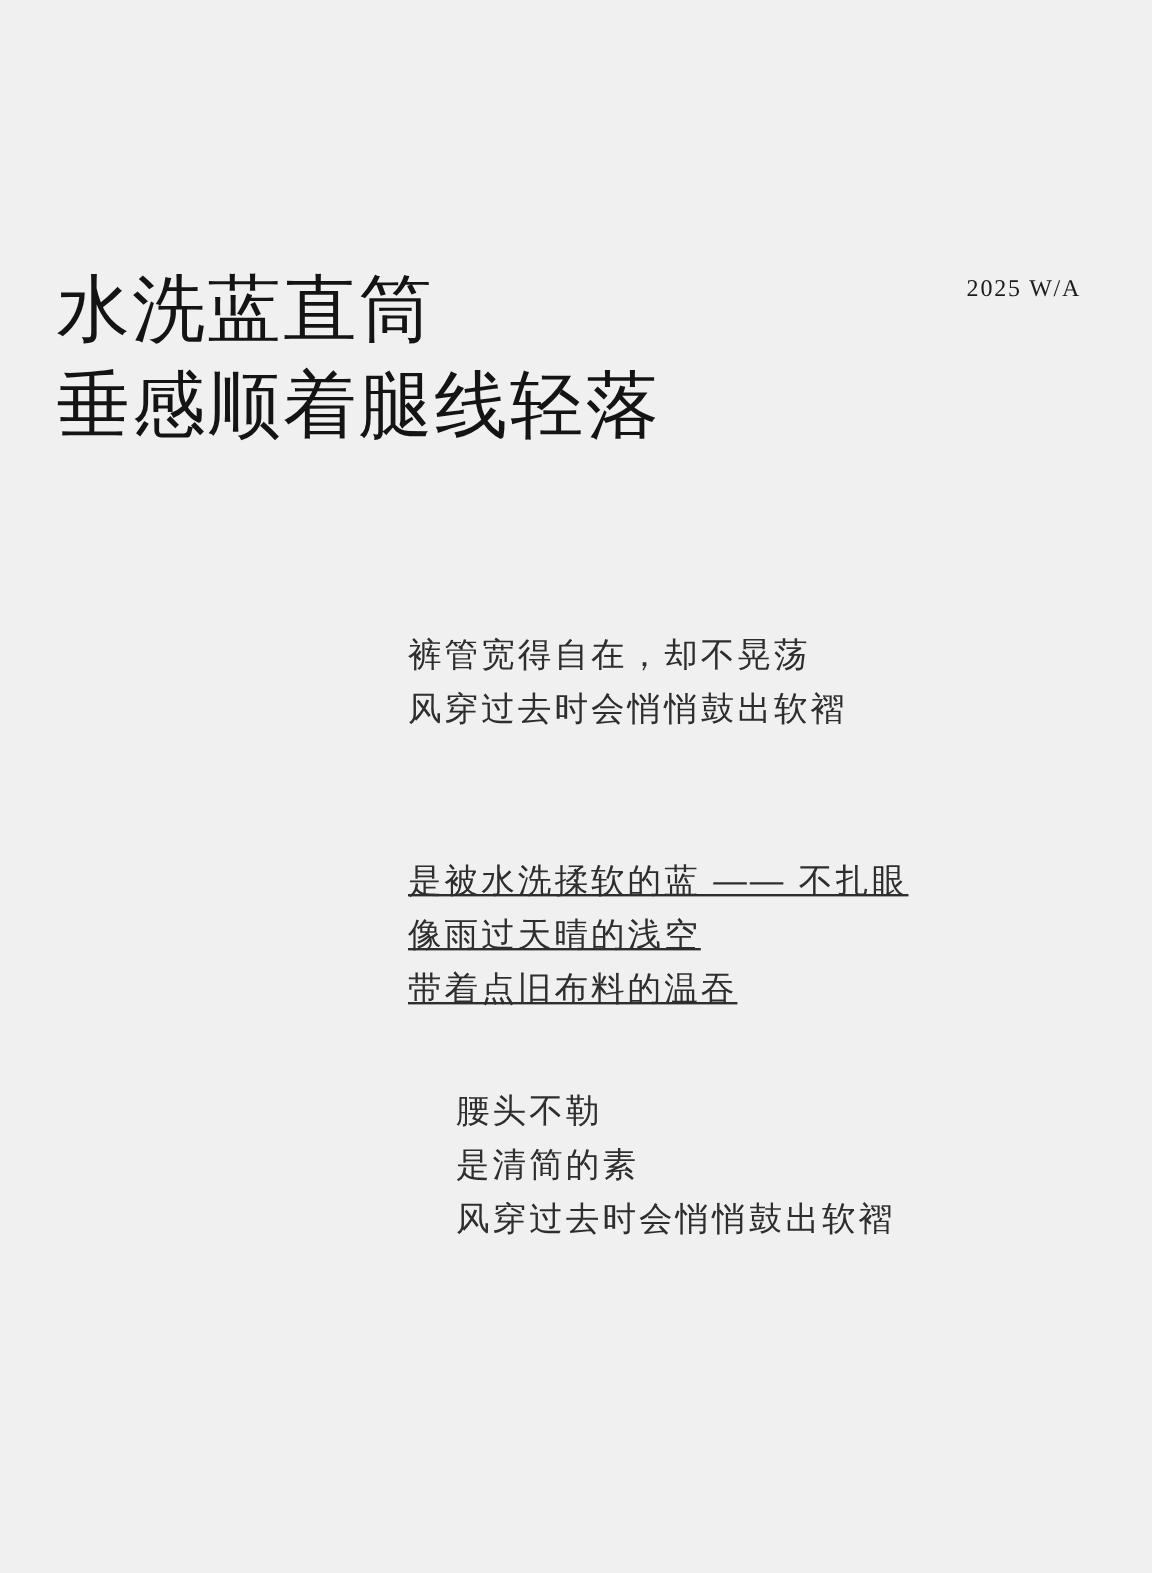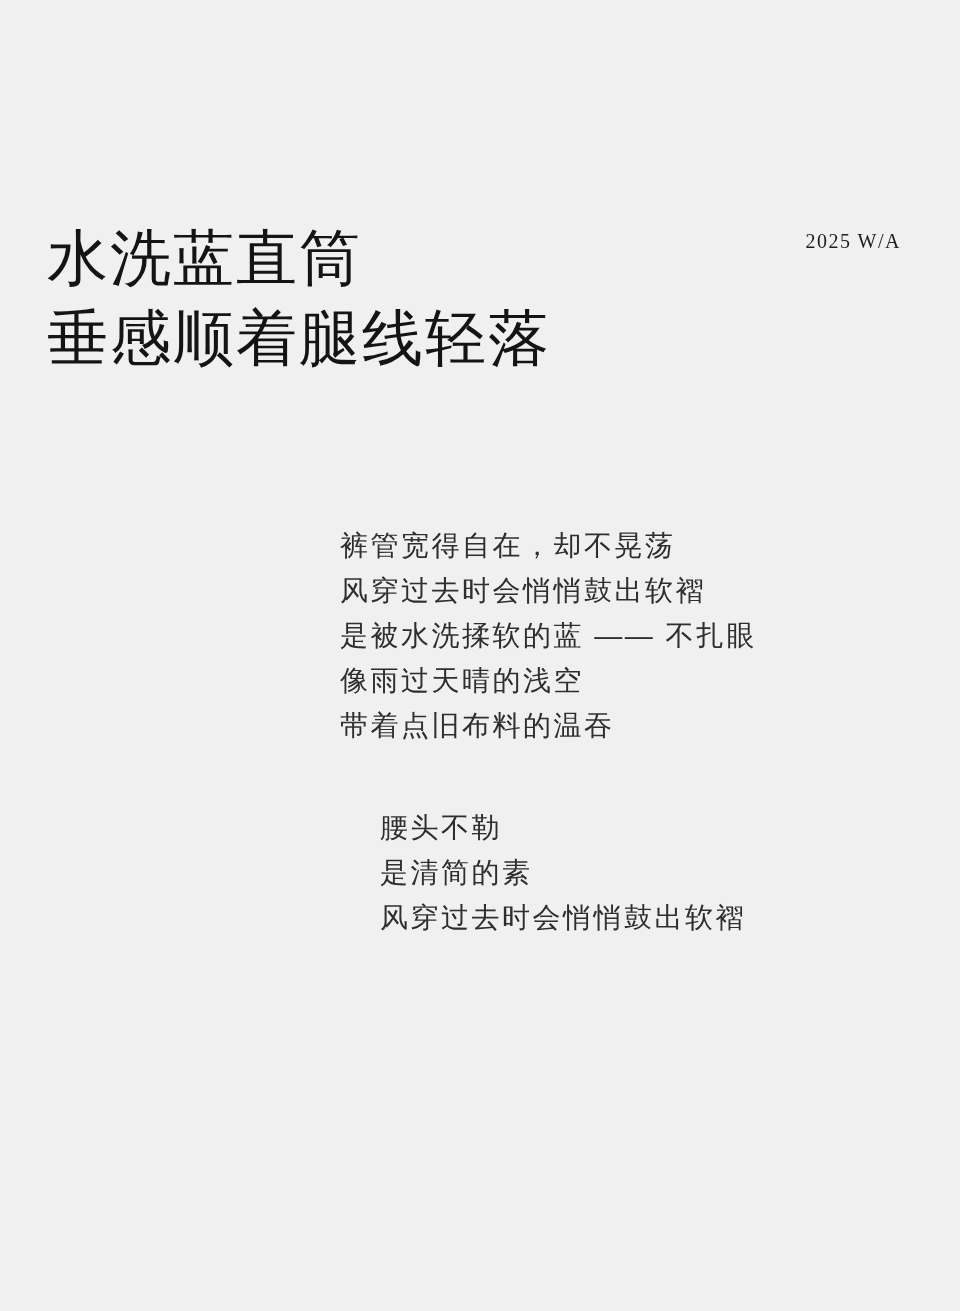--- a/index.html
+++ b/index.html
@@ -50,20 +50,22 @@
     font-size: 28px;
     line-height: 45px;
     letter-spacing: 2.5px;
     font-weight: 300;
     color: #2e2e2e;
   }
   .stanza {
     margin: 0;
   }
   .stanza + .stanza.gap-large {
+    margin-top: 98px;
+    text-decoration: underline;
   }
   .stanza + .stanza.gap-medium {
     margin-top: 57px;
     margin-left: 40px;
   }
   .poem-line {
     white-space: nowrap;
   }
 </style>
 </head>

